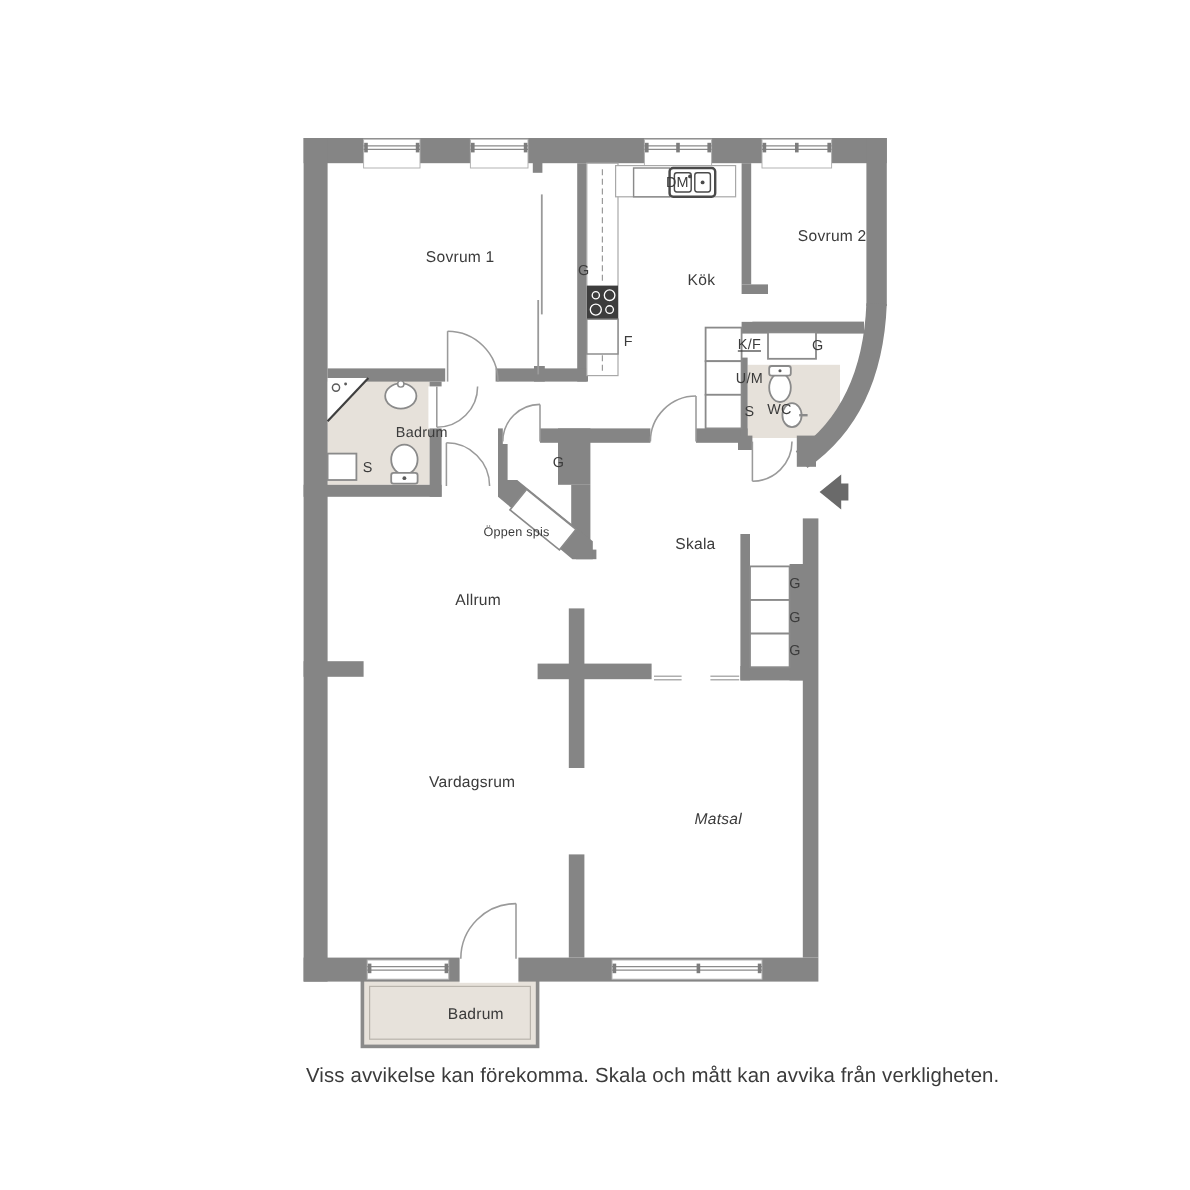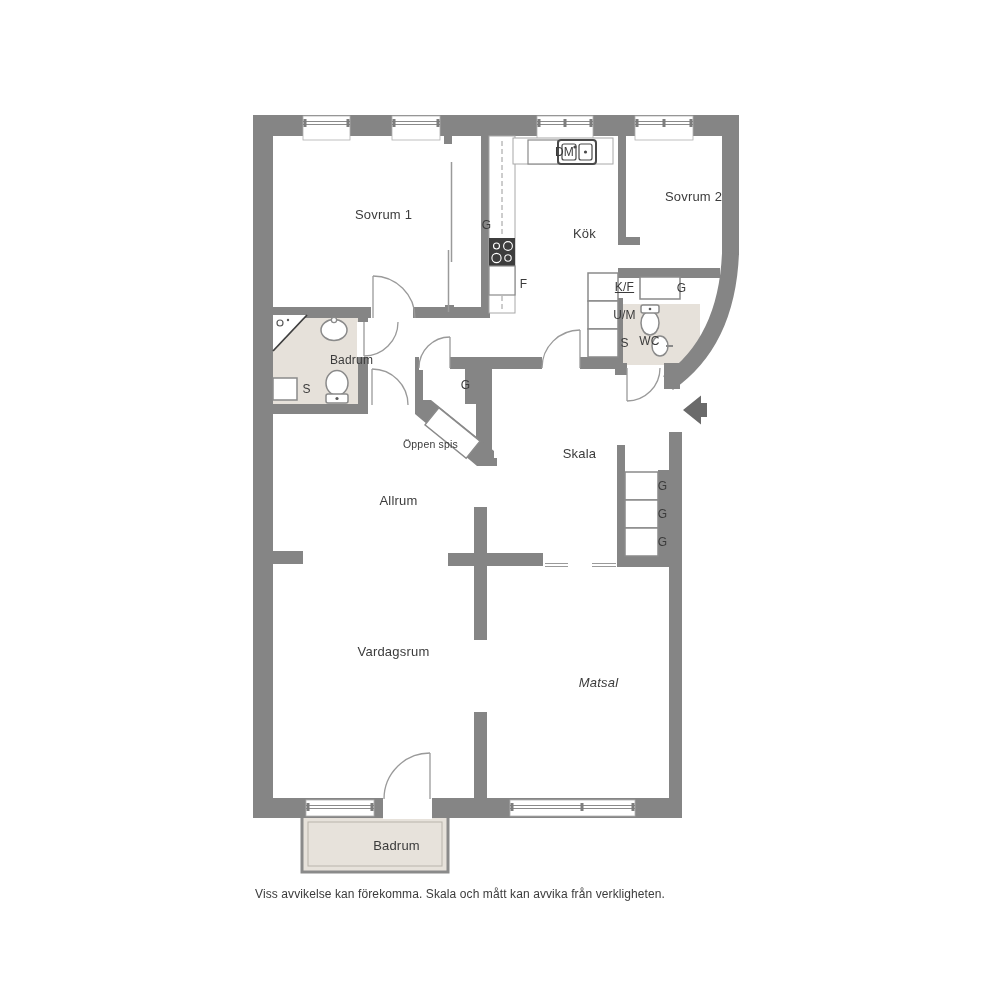--- a/index.html
+++ b/index.html
@@ -10,21 +10,21 @@
   .plan-svg{position:absolute;left:0;top:0;width:992px;height:992px;}
   .lbl{
     position:absolute;transform:translate(-50%,-50%);
     color:#3b3b3b;white-space:nowrap;line-height:1;letter-spacing:0.2px;padding-left:43px;
   }
   .room-lbl{font-size:13px;}
   .small-lbl{font-size:12px;}
   .tiny-lbl{font-size:10.5px;}
   .disclaimer{
     position:absolute;left:255px;top:887px;transform:none;
-    font-size:12px;color:#3b3b3b;white-space:nowrap;letter-spacing:0.1px;
+    font-size:17px;color:#3b3b3b;white-space:nowrap;letter-spacing:0.1px;
   }
 </style>
 </head>
 <body>
 
 <div class="canvas">
 
 <svg class="plan-svg" viewBox="0 0 992 992">
 
   <g>

